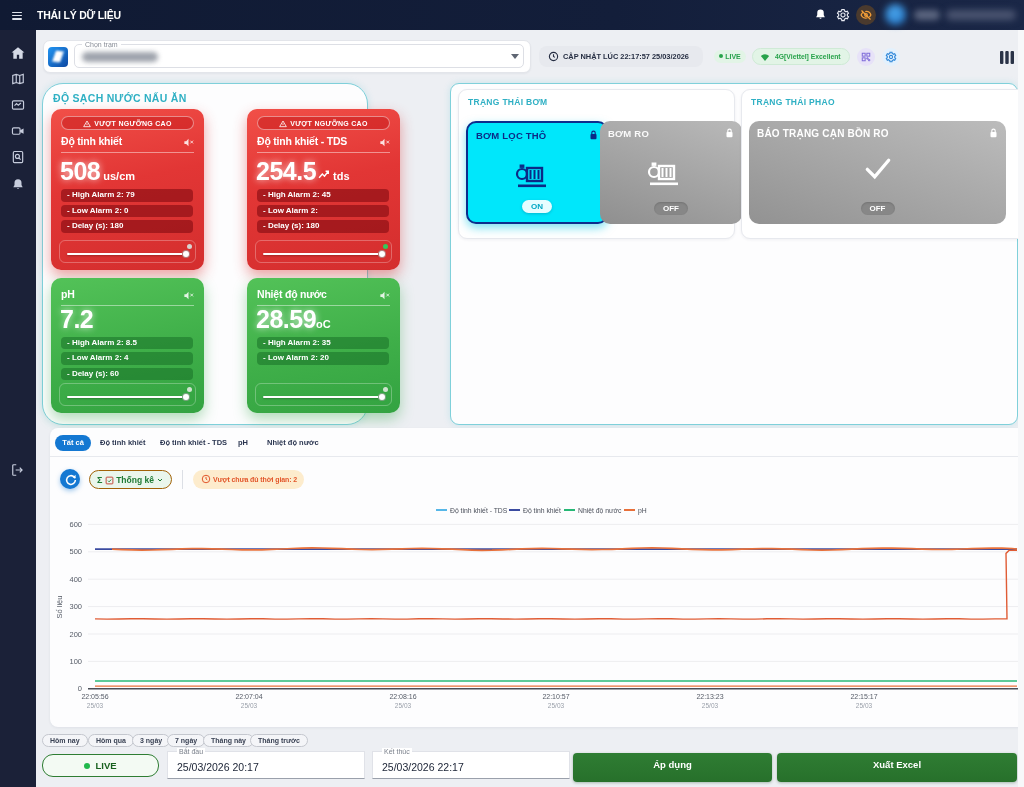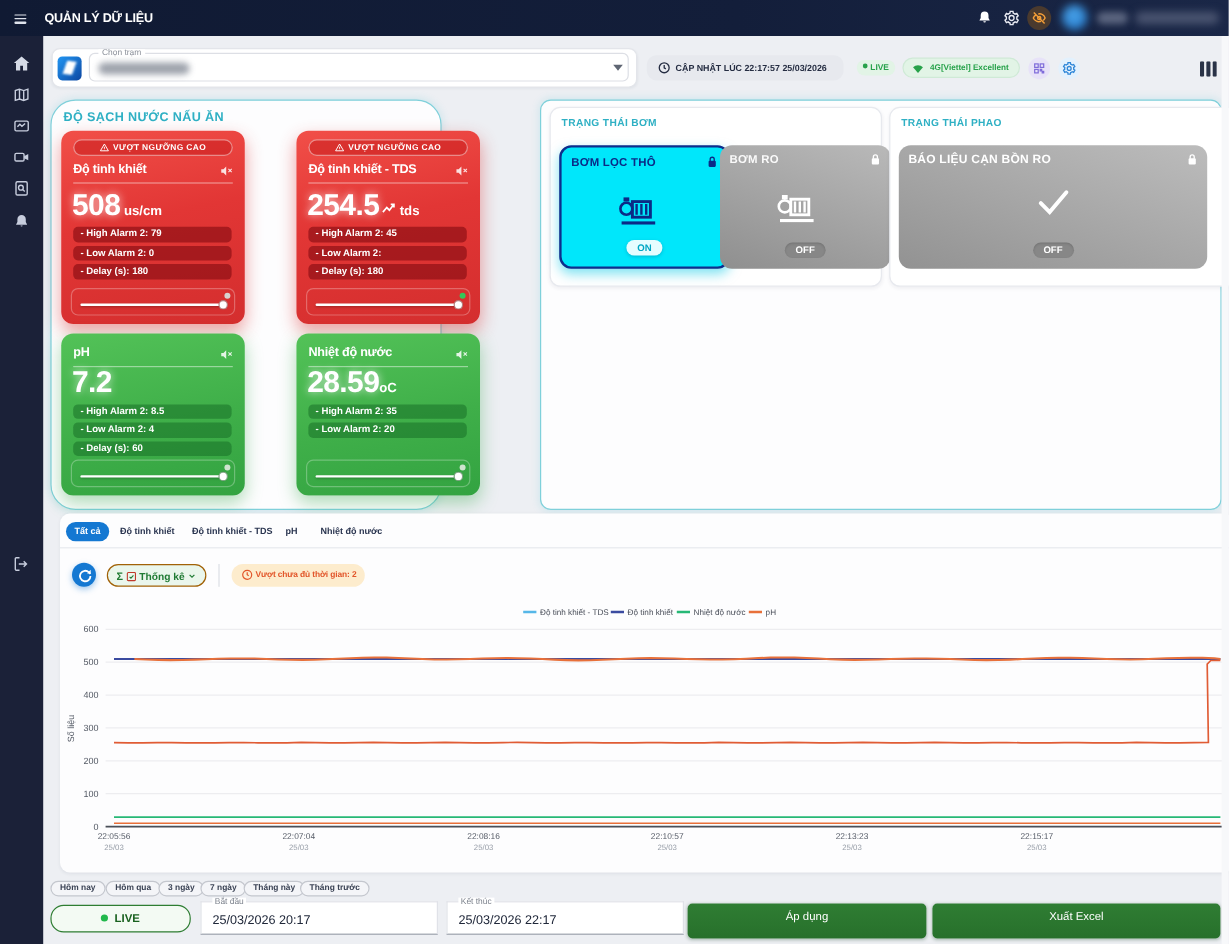--- a/index.html
+++ b/index.html
@@ -82,29 +82,29 @@
   .statpill2 { position:absolute; left:39px; top:42px; height:19px; padding:0 7px; white-space:nowrap; background:#eaf6ec; border:1px solid #a16207; border-radius:10px; font-size:8.5px; font-weight:bold; color:#1f7a33; line-height:18px; }
   .vdiv { position:absolute; left:132px; top:42px; width:1px; height:19px; background:#dcdfe5; }
   .orangepill { position:absolute; left:143px; top:42px; height:19px; padding:0 7px 0 20px; background:#fdeccd; border-radius:10px; font-size:7px; white-space:nowrap; letter-spacing:-.1px; font-weight:bold; color:#e2562a; line-height:19px; }
   
   .chip { position:absolute; top:734px; height:13px; border:1px solid #c4c7ce; border-radius:7px; background:#f4f5f8; font-size:7px; white-space:nowrap; font-weight:bold; color:#3a4254; line-height:12px; padding:0 7px; }
   .livebtn { position:absolute; left:42px; top:754px; width:117px; height:23px; border:1.5px solid #2e7d32; border-radius:11px; background:#f3faf3; text-align:center; font-size:9.5px; font-weight:bold; color:#19611f; line-height:21px; }
   .livebtn b.dot { display:inline-block; width:6px; height:6px; border-radius:3px; background:#21b84c; margin-right:5px; vertical-align:.5px; }
   .dtfield { position:absolute; top:751px; width:198px; height:28px; background:#fff; border:1px solid #e0e2e8; border-bottom:1.5px solid #9aa0ab; }
   .dtlabel { position:absolute; left:9px; top:-4px; font-size:7px; color:#7b818c; background:#fff; padding:0 2px; }
   .dtval { position:absolute; left:9px; top:9px; font-size:10.5px; color:#20283a; }
-  .gbtn { position:absolute; top:753px; height:29px; border-radius:4px; background:linear-gradient(180deg,#2f7d33,#27702b); color:#fff; font-size:9.5px; font-weight:normal; text-align:center; line-height:23px; box-shadow:0 1px 3px rgba(0,60,20,.3); }
+  .gbtn { position:absolute; top:753px; height:29px; border-radius:4px; background:linear-gradient(180deg,#2f7d33,#27702b); color:#fff; font-size:9.5px; font-weight:bold; text-align:center; line-height:23px; box-shadow:0 1px 3px rgba(0,60,20,.3); }
 </style>
 <div class="header">
   <div class="burger">
       <span></span>
       <span></span>
       <span style="margin:0"></span>
     </div>
-  <div class="title">QUẢN LÝ DỮ LIỆU</div>
+  <div class="title">THÁI LÝ DỮ LIỆU</div>
   <svg class="abs" style="left:814px;top:8px" width="13" height="14" viewBox="0 0 24 24" fill="#fff">
       <path d="M12 2a6 6 0 0 0-6 6v4l-2 4h16l-2-4V8a6 6 0 0 0-6-6zm-2 15a2 2 0 0 0 4 0z"></path>
     </svg>
   <svg class="abs" style="left:836px;top:8px" width="14" height="14" viewBox="0 0 24 24" fill="none" stroke="#e8eaf2" stroke-width="2">
       <path d="M12 8.5a3.5 3.5 0 1 0 0 7 3.5 3.5 0 0 0 0-7z"></path>
       <path d="M19.4 13.5a7.6 7.6 0 0 0 0-3l2-1.5-2-3.5-2.4 1a7.6 7.6 0 0 0-2.6-1.5L14 2.5h-4l-.4 2.5A7.6 7.6 0 0 0 7 6.5l-2.4-1-2 3.5 2 1.5a7.6 7.6 0 0 0 0 3l-2 1.5 2 3.5 2.4-1a7.6 7.6 0 0 0 2.6 1.5l.4 2.5h4l.4-2.5a7.6 7.6 0 0 0 2.6-1.5l2.4 1 2-3.5z"></path>
     </svg>
   <div class="abs" style="left:856px;top:5px;width:20px;height:20px;border-radius:50%;background:#4a3a2e"></div>
   <svg class="abs" style="left:860px;top:9px" width="12" height="12" viewBox="0 0 24 24" fill="none" stroke="#f59f38" stroke-width="2.4">
       <path d="M3 3l18 18"></path>
@@ -292,21 +292,21 @@
         <rect x="13" y="7" width="15" height="13" fill="none" stroke="#fff" stroke-width="2.4"></rect>
         <path d="M16.5 9v9M20.5 9v9M24.5 9v9" stroke="#fff" stroke-width="2"></path>
         <rect x="4" y="23.5" width="28" height="2.6"></rect>
       </svg>
       <div class="statpill">OFF</div>
     </div>
   </div>
   <div class="subpanel" style="left:290px;width:321px">
     <div class="ptitle" style="position:absolute;left:9px;top:7px;font-size:8.5px">TRẠNG THÁI PHAO</div>
     <div class="graycard" style="top:31px">
-      <div class="ptext" style="font-size:10px">BÁO LIỆU CẠN BỒN RO</div>
+      <div class="ptext" style="font-size:10px">BÁO TRẠNG CẠN BỒN RO</div>
       <svg class="plock" width="9" height="10" viewBox="0 0 24 26" fill="#fff">
           <path d="M12 1a6 6 0 0 0-6 6v4h3V7a3 3 0 0 1 6 0v4h3V7a6 6 0 0 0-6-6z"></path>
           <rect x="4" y="10" width="16" height="14" rx="2.5"></rect>
         </svg>
       <svg class="abs" style="left:115px;top:36px" width="28" height="23" viewBox="0 0 34 28" fill="none" stroke="#fff" stroke-width="4" stroke-linecap="round">
           <path d="M4 15l9 9L30 4"></path>
         </svg>
       <div class="statpill">OFF</div>
     </div>
   </div>

